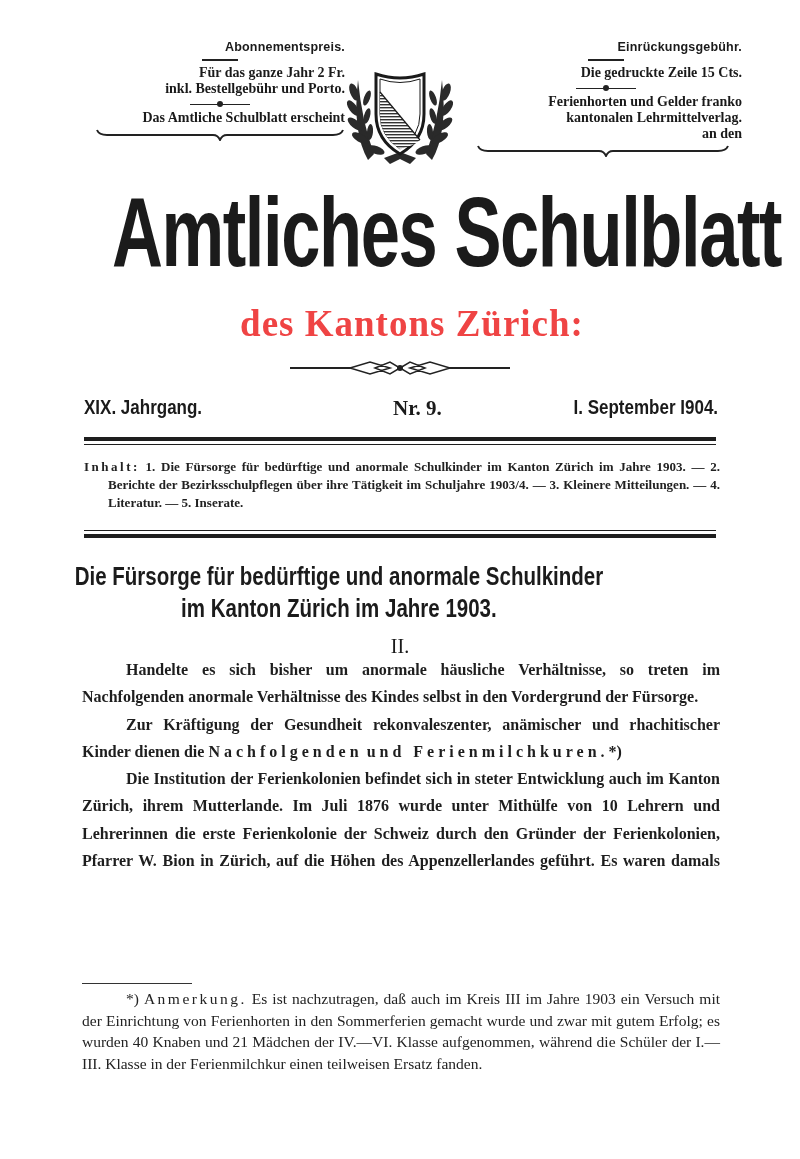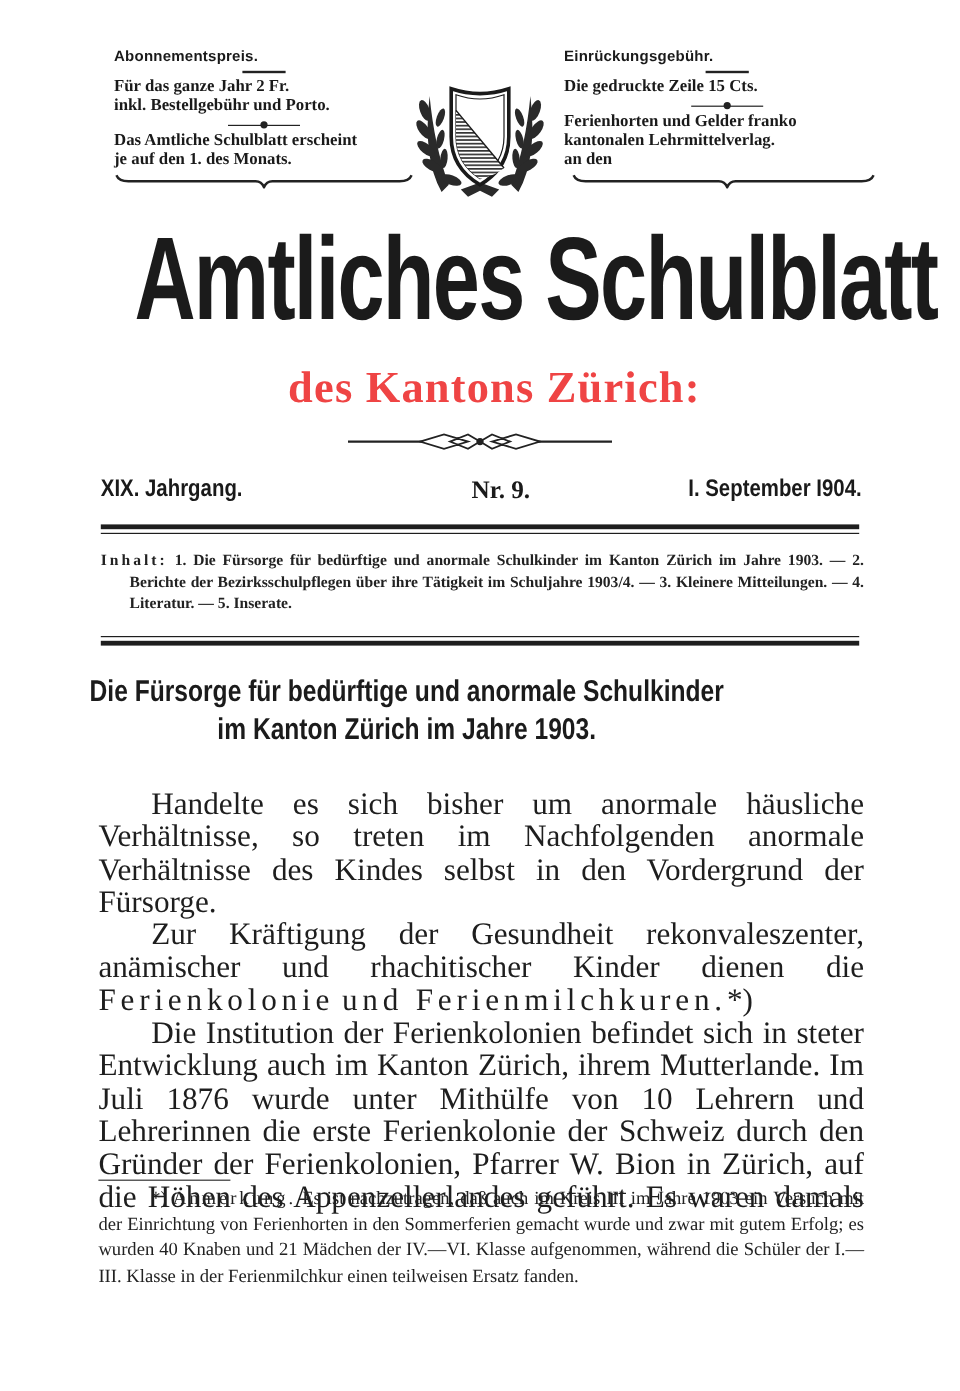--- a/index.html
+++ b/index.html
@@ -1,20 +1,20 @@
 <!DOCTYPE html>
 <html><head>
 <meta charset="utf-8">
 <style>
   html, body { margin: 0; padding: 0; background: #ffffff; }
   body { width: 800px; height: 1159px; position: relative; overflow: hidden; color: #1a1a1a; font-family: "Liberation Serif", serif; }
   .page { position: absolute; left: 0; top: 0; width: 800px; height: 1159px; }
 
   
-  .side { position: absolute; top: 38px; width: 250px; text-align: left; }
+  .side { position: absolute; top: 38px; width: 250px; text-align: right; }
   .side.left { left: 95px; }
   .side.right { left: 470px; width: 272px; }
   .side .head { font-family: "Liberation Sans", sans-serif; font-weight: bold; font-size: 12.5px; letter-spacing: 0.2px; height: 18px; line-height: 18px; }
   .side .short-rule { width: 36px; height: 2px; background: #222; margin: 3px auto 4px; }
   .side .line { font-family: "Liberation Serif", serif; font-weight: bold; font-size: 14px; line-height: 16px; }
   .side .dot-rule { position: relative; width: 60px; height: 10px; margin: 2px auto 1px; }
   .side .dot-rule::before { content: ""; position: absolute; left: 0; right: 0; top: 5px; height: 1px; background: #222; }
   .side .dot-rule::after { content: ""; position: absolute; left: 27px; top: 2px; width: 6px; height: 6px; border-radius: 50%; background: #222; }
   .brace { position: relative; height: 12px; margin-top: 3px; }
   .brace svg { display: block; }
@@ -43,42 +43,41 @@
   .contents { position: absolute; left: 84px; width: 636px; top: 458px; font-family: "Liberation Serif", serif; font-weight: bold; font-size: 13px; line-height: 18px; text-align: justify; color: #222; }
   .contents p { margin: 0; padding-left: 24px; text-indent: -24px; }
   .contents .lbl { letter-spacing: 2.5px; }
 
   
   .art-head { position: absolute; left: 0; width: 651px; top: 560px; text-align: center; font-family: "Liberation Sans", sans-serif; font-weight: bold; font-size: 25px; line-height: 32px; color: #1b1b1b; }
   .art-head div { transform: scaleX(0.82); transform-origin: 400px 0; white-space: nowrap; }
   .roman { position: absolute; left: 0; width: 800px; top: 634px; text-align: center; font-size: 20px; line-height: 24px; }
 
   
-  .body { position: absolute; left: 82px; width: 638px; top: 656px; font-family: "Liberation Serif", serif; font-size: 26px; line-height: 27.3px; color: #1e1e1e; }
+  .body { position: absolute; left: 82px; width: 638px; top: 656px; font-family: "Liberation Serif", serif; font-size: 16px; line-height: 27.3px; color: #1e1e1e; font-weight: bold; }
   .body p { margin: 0; text-indent: 44px; text-align: justify; text-align-last: left; }
   .body .j { text-align-last: justify; }
   .sp { letter-spacing: 4px; }
 
   .fn-rule { position: absolute; left: 82px; top: 983px; width: 110px; height: 1px; background: #333; }
   .footnote { position: absolute; left: 82px; width: 638px; top: 988px; font-family: "Liberation Serif", serif; font-size: 15.5px; line-height: 21.5px; color: #222; }
   .footnote p { margin: 0; text-indent: 44px; text-align: justify; }
 </style>
 </head>
 <body>
 
 <div class="page">
 
   <div class="side left">
     <div class="head">Abonnementspreis.</div>
     <div class="short-rule"></div>
     <div class="line">Für das ganze Jahr 2 Fr.</div>
     <div class="line">inkl. Bestellgebühr und Porto.</div>
     <div class="dot-rule"></div>
     <div class="line">Das Amtliche Schulblatt erscheint</div>
-    <div class="line">je auf den 1. des Monats.</div>
     <div class="brace">
       <svg width="250" height="12" viewBox="0 0 250 12">
           <path d="M2 1 Q4 6 12 6 L118 6 Q123 6 125 11 Q127 6 132 6 L238 6 Q246 6 248 1" fill="none" stroke="#222" stroke-width="2"></path>
         </svg>
     </div>
   </div>
 
   <div class="crest">
     <svg width="120" height="110" viewBox="0 0 120 110">
       <defs>
@@ -163,24 +162,25 @@
 
   <div class="double-rule inv" style="top:530px;">
     <div class="thin"></div>
       <div class="thick"></div>
   </div>
 
   <div class="art-head">
     <div>Die Fürsorge für bedürftige und anormale Schulkinder</div>
     <div>im Kanton Zürich im Jahre 1903.</div>
   </div>
+  <div class="roman">II.</div>
 
   <div class="body">
     <p>Handelte es sich bisher um anormale häusliche Verhältnisse, so treten im Nachfolgenden anormale Verhältnisse des Kindes selbst in den Vordergrund der Fürsorge.</p>
-    <p><span>Zur Kräftigung der Gesundheit rekonvaleszenter, anämischer und rhachitischer Kinder dienen die </span><span class="sp">Ferienkolonie</span><span> </span><span class="sp">und Ferienmilchkuren.</span><span>*)</span></p>
+    <p><span>Zur Kräftigung der Gesundheit rekonvaleszenter, anämischer und rhachitischer Kinder dienen die </span><span class="sp">Nachfolgenden</span><span> </span><span class="sp">und Ferienmilchkuren.</span><span>*)</span></p>
     <p class="j">Die Institution der Ferienkolonien befindet sich in steter Entwicklung auch im Kanton Zürich, ihrem Mutterlande. Im Juli 1876 wurde unter Mithülfe von 10 Lehrern und Lehrerinnen die erste Ferienkolonie der Schweiz durch den Gründer der Ferienkolonien, Pfarrer W. Bion in Zürich, auf die Höhen des Appenzellerlandes geführt. Es waren damals</p>
   </div>
 
   <div class="fn-rule"></div>
   <div class="footnote">
     <p><span>*) </span><span class="sp" style="letter-spacing:2.5px">Anmerkung.</span><span> Es ist nachzutragen, daß auch im Kreis III im Jahre 1903 ein Versuch mit der Einrichtung von Ferienhorten in den Sommerferien gemacht wurde und zwar mit gutem Erfolg; es wurden 40 Knaben und 21 Mädchen der IV.—VI. Klasse aufgenommen, während die Schüler der I.—III. Klasse in der Ferienmilchkur einen teilweisen Ersatz fanden.</span></p>
   </div>
 
 </div>
 

